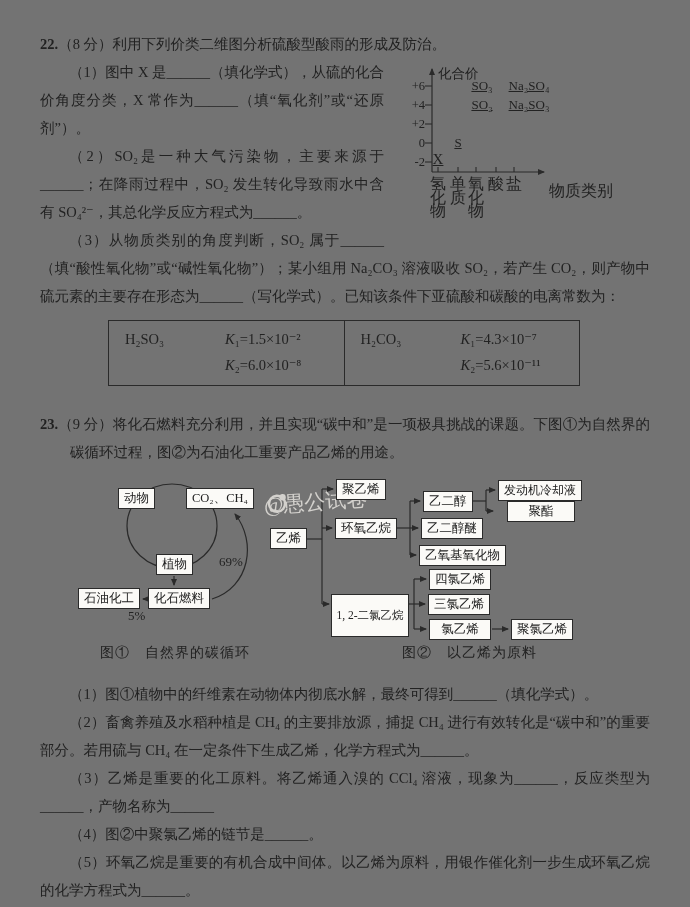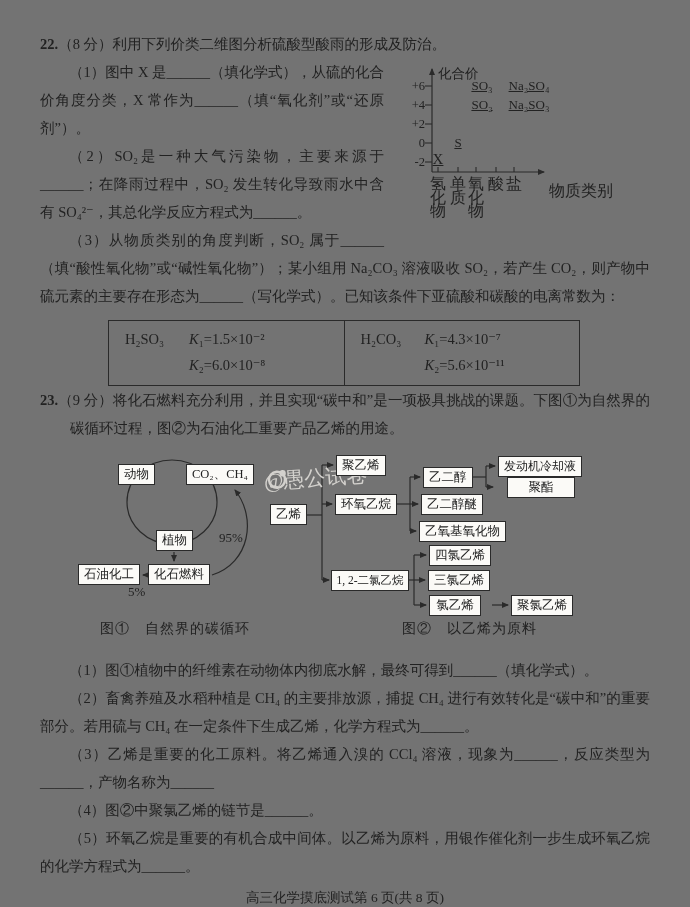--- a/index.html
+++ b/index.html
@@ -16,25 +16,25 @@
   .ylab{position:absolute;left:46px;top:0;font-size:13.5px;white-space:nowrap;}
   .ytick{position:absolute;left:6px;width:27px;text-align:right;font-size:12.5px;line-height:18px;}
   .xcat{position:absolute;top:117px;width:15px;font-size:16px;line-height:13.5px;word-break:break-all;text-align:center;}
   .xlab{position:absolute;left:157px;top:117px;font-size:16px;white-space:nowrap;}
   .cpt{position:absolute;transform:translate(-50%,-50%);font-size:13px;white-space:nowrap;text-decoration:underline;}
   .cpt.big{font-size:15px;}
   
   .ktable{clear:both;display:flex;width:470px;margin:10px 0 0 68px;border:1.6px solid #2a2a2a;}
   .kcell{flex:1;padding:5px 8px 7px 16px;line-height:26px;}
   .kcell.lft{border-right:1.4px solid #2a2a2a;}
-  .krow{display:flex;}
+  .krow{display:flex;gap:36px;}
   .kf{width:64px;}
   .kv{display:inline-block;}
   .kv::first-letter{font-style:italic;}
-  .q23{margin-top:0;}
+  .q23{margin-top:24px;}
   
   .figures{position:relative;width:690px;height:206px;margin-top:2px;}
   .figures svg{position:absolute;left:0;top:0;}
   .fbox{position:absolute;border:1.3px solid #2a2a2a;background:#fbfaf7;font-size:12.5px;
         line-height:17px;padding:1px 5px;white-space:nowrap;box-sizing:border-box;}
   .fbox.ctr{text-align:center;}
   .flab{position:absolute;font-size:13px;white-space:nowrap;}
   .fcap{position:absolute;top:176px;font-size:14px;letter-spacing:1px;white-space:nowrap;}
   .wm{position:absolute;left:264px;top:20px;color:#d3d1cd;font-size:21px;display:flex;align-items:center;gap:3px;transform:rotate(-4deg);white-space:nowrap;}
   .footer{text-align:center;font-size:13.5px;margin-top:4px;}
@@ -160,36 +160,36 @@
         <circle cx="19" cy="7" r="3.2" fill="#d3d1cd"></circle>
       </svg>
       <span>@愚公试卷</span>
     </div>
 
     <div class="fbox" style="left:118px;top:20px">动物</div>
     <div class="fbox" style="left:186px;top:20px">CO₂、CH₄</div>
     <div class="fbox" style="left:156px;top:86px">植物</div>
     <div class="fbox" style="left:148px;top:120px">化石燃料</div>
     <div class="fbox" style="left:78px;top:120px">石油化工</div>
-    <div class="flab" style="left:219px;top:86px">95%</div>
+    <div class="flab" style="left:219px;top:86px">69%</div>
     <div class="flab" style="left:128px;top:140px">5%</div>
     <div class="fcap" style="left:100px">图①　自然界的碳循环</div>
 
     <div class="fbox" style="left:270px;top:60px">乙烯</div>
     <div class="fbox" style="left:336px;top:11px">聚乙烯</div>
     <div class="fbox" style="left:335px;top:50px">环氧乙烷</div>
-    <div class="fbox ctr" style="left:331px;top:126px;width:78px;font-size:11.5px;padding:1px 2px">1, 2-二氯乙烷</div>
+    <div class="fbox ctr" style="left:331px;top:126px;width:78px;font-size:11.5px;padding:12px 2px">1, 2-二氯乙烷</div>
     <div class="fbox" style="left:423px;top:23px">乙二醇</div>
     <div class="fbox" style="left:421px;top:50px">乙二醇醚</div>
     <div class="fbox" style="left:419px;top:77px">乙氧基氧化物</div>
     <div class="fbox" style="left:498px;top:12px;font-size:12px">发动机冷却液</div>
     <div class="fbox ctr" style="left:507px;top:33px;width:68px">聚酯</div>
     <div class="fbox" style="left:429px;top:101px">四氯乙烯</div>
     <div class="fbox" style="left:428px;top:126px">三氯乙烯</div>
-    <div class="fbox ctr" style="left:429px;top:151px;width:52px">氯乙烯</div>
+    <div class="fbox ctr" style="left:429px;top:151px;width:62px">氯乙烯</div>
     <div class="fbox" style="left:511px;top:151px">聚氯乙烯</div>
     <div class="fcap" style="left:402px">图②　以乙烯为原料</div>
   </div>
 
   <div class="content2">
     <p class="para">（1）图①植物中的纤维素在动物体内彻底水解，最终可得到______（填化学式）。</p>
     <p class="para">（2）畜禽养殖及水稻种植是 CH₄ 的主要排放源，捕捉 CH₄ 进行有效转化是“碳中和”的重要部分。若用硫与 CH₄ 在一定条件下生成乙烯，化学方程式为______。</p>
     <p class="para">（3）乙烯是重要的化工原料。将乙烯通入溴的 CCl₄ 溶液，现象为______，反应类型为______，产物名称为______</p>
     <p class="para">（4）图②中聚氯乙烯的链节是______。</p>
     <p class="para">（5）环氧乙烷是重要的有机合成中间体。以乙烯为原料，用银作催化剂一步生成环氧乙烷的化学方程式为______。</p>

